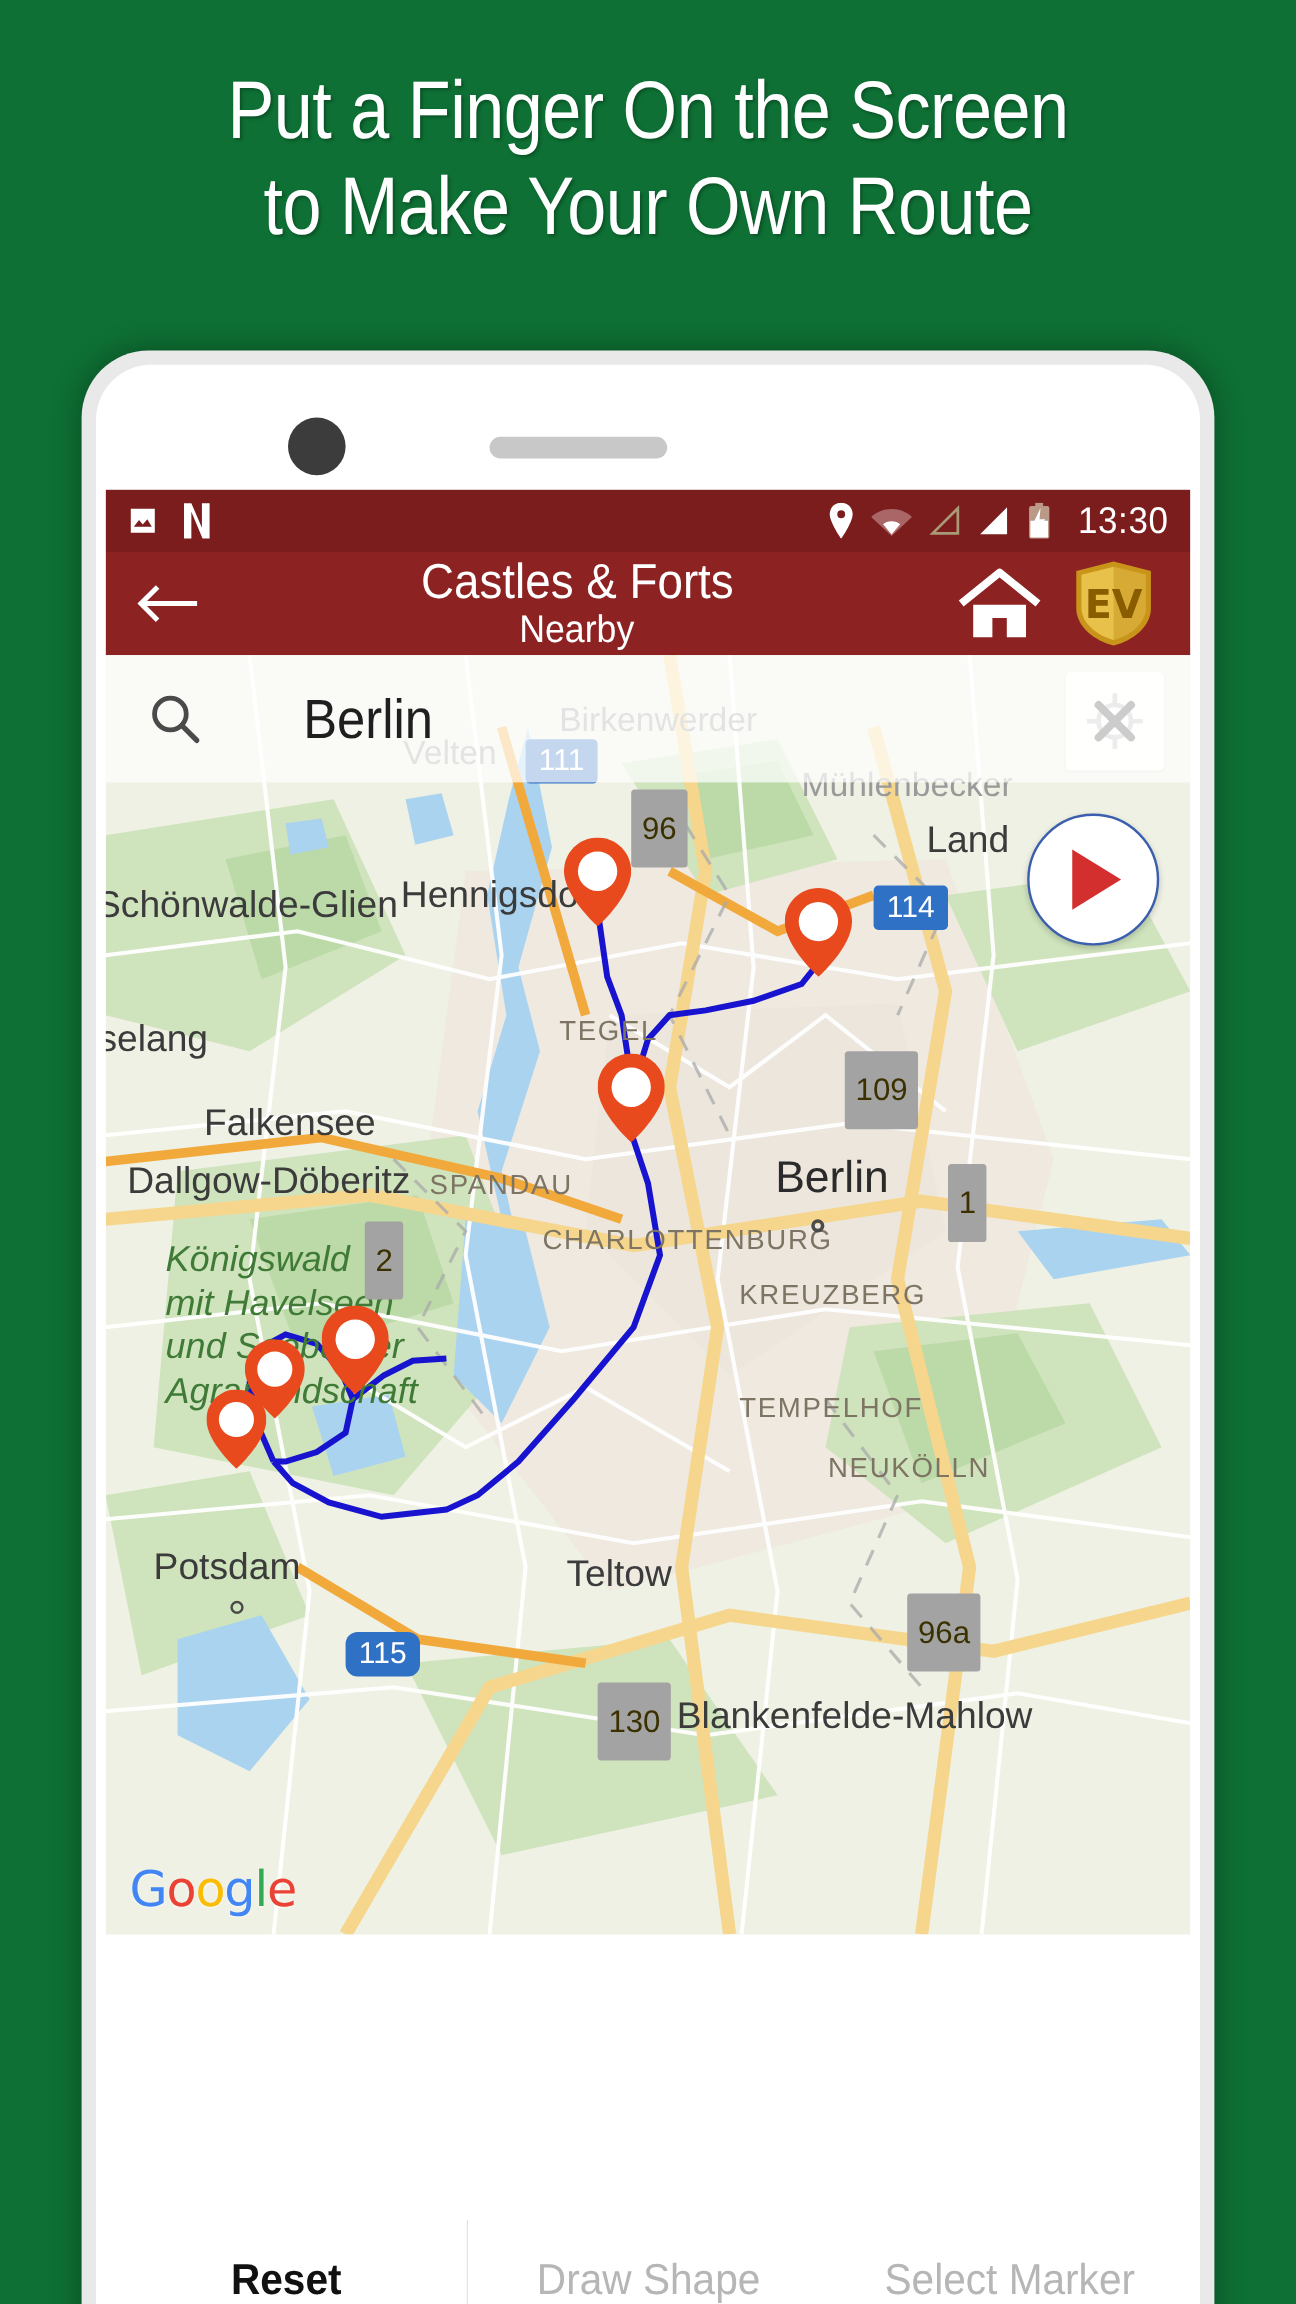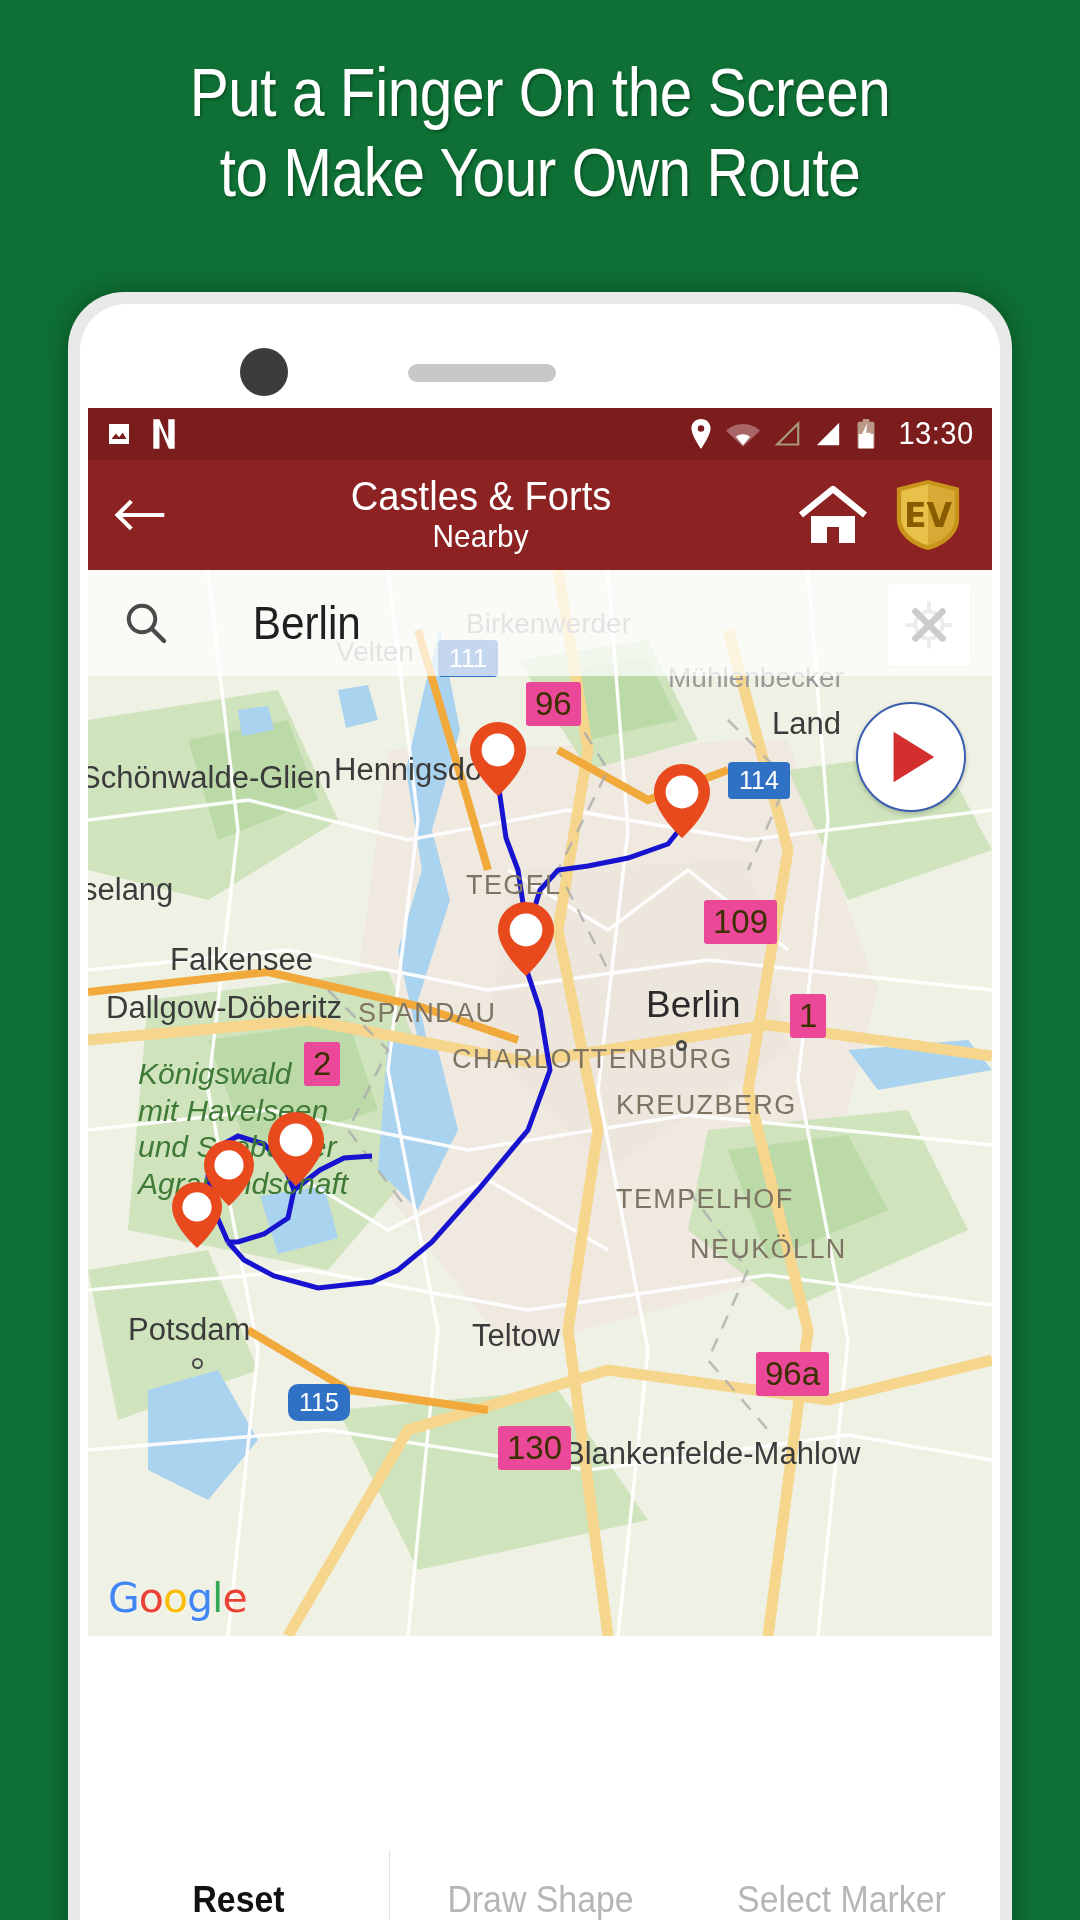--- a/index.html
+++ b/index.html
@@ -58,21 +58,21 @@
     display:flex; align-items:center; padding:0 16px;
   }
   .sb-left { display:flex; align-items:center; gap:16px; }
   .sb-right { margin-left:auto; display:flex; align-items:center; gap:13px; }
   .sb-time { font-size:31px; color:#fff; letter-spacing:0.5px;
              transform:scaleX(0.94); margin-left:6px; }
   svg { display:block; }
 
   
   .toolbar {
-    height:110px; background:#8c2222;
+    height:86px; background:#8c2222;
     display:flex; align-items:center; padding:0 26px;
     position:relative;
   }
   .tb-back { width:58px; flex:0 0 58px; }
   .tb-titles { flex:1; text-align:center; color:#fff; margin-left:-4px; }
   .tb-title { font-size:41px; line-height:1.02; transform:scaleX(0.93);
               display:inline-block; }
   .tb-sub { font-size:32px; line-height:1.1; margin-top:2px;
             transform:scaleX(0.93); display:inline-block; }
   .tb-home { width:78px; flex:0 0 78px; display:flex; justify-content:center; }
@@ -110,24 +110,24 @@
 
   .glogo { position:absolute; left:20px; bottom:14px; z-index:6;
            font-size:41px; letter-spacing:-1px; font-family:"DejaVu Sans", sans-serif; }
   .glogo span { text-shadow:0 1px 2px rgba(255,255,255,0.85); }
 
   
   .lbl { position:absolute; white-space:nowrap; z-index:4; }
   .lbl-town { color:#3b3b3b; font-size:31px; }
   .lbl-town-sm { color:#9a9a9a; font-size:28px; }
   .lbl-city { color:#2b2b2b; font-size:37px; }
-  .lbl-dist { color:#7d7463; font-size:27px; letter-spacing:1.4px; }
+  .lbl-dist { color:#7d7463; font-size:23px; letter-spacing:1.4px; }
   .lbl-park { color:#3f7a36; font-size:30px; font-style:italic; line-height:1.22;margin-left:16px; }
-  .shield { position:absolute; z-index:5; background:#ec4899; color:#3a3000;
-            font-size:33px; padding:3px 9px; border-radius:3px; }
+  .shield { position:absolute; z-index:5; background:#a3a3a3; color:#3a3000;
+            font-size:26px; padding:17px 9px; border-radius:3px; }
   .shield-b { position:absolute; z-index:5; background:#2f71c4; color:#fff;
               font-size:25px; padding:4px 11px; border-radius:4px; }
   .citydot { position:absolute; width:11px; height:11px; border-radius:50%;
              border:3px solid #4a4a4a; z-index:5; }
 
   .marker { position:absolute; z-index:8; }
 
   
   .tabs {
     position:absolute; left:0; bottom:0; width:904px; height:104px;

